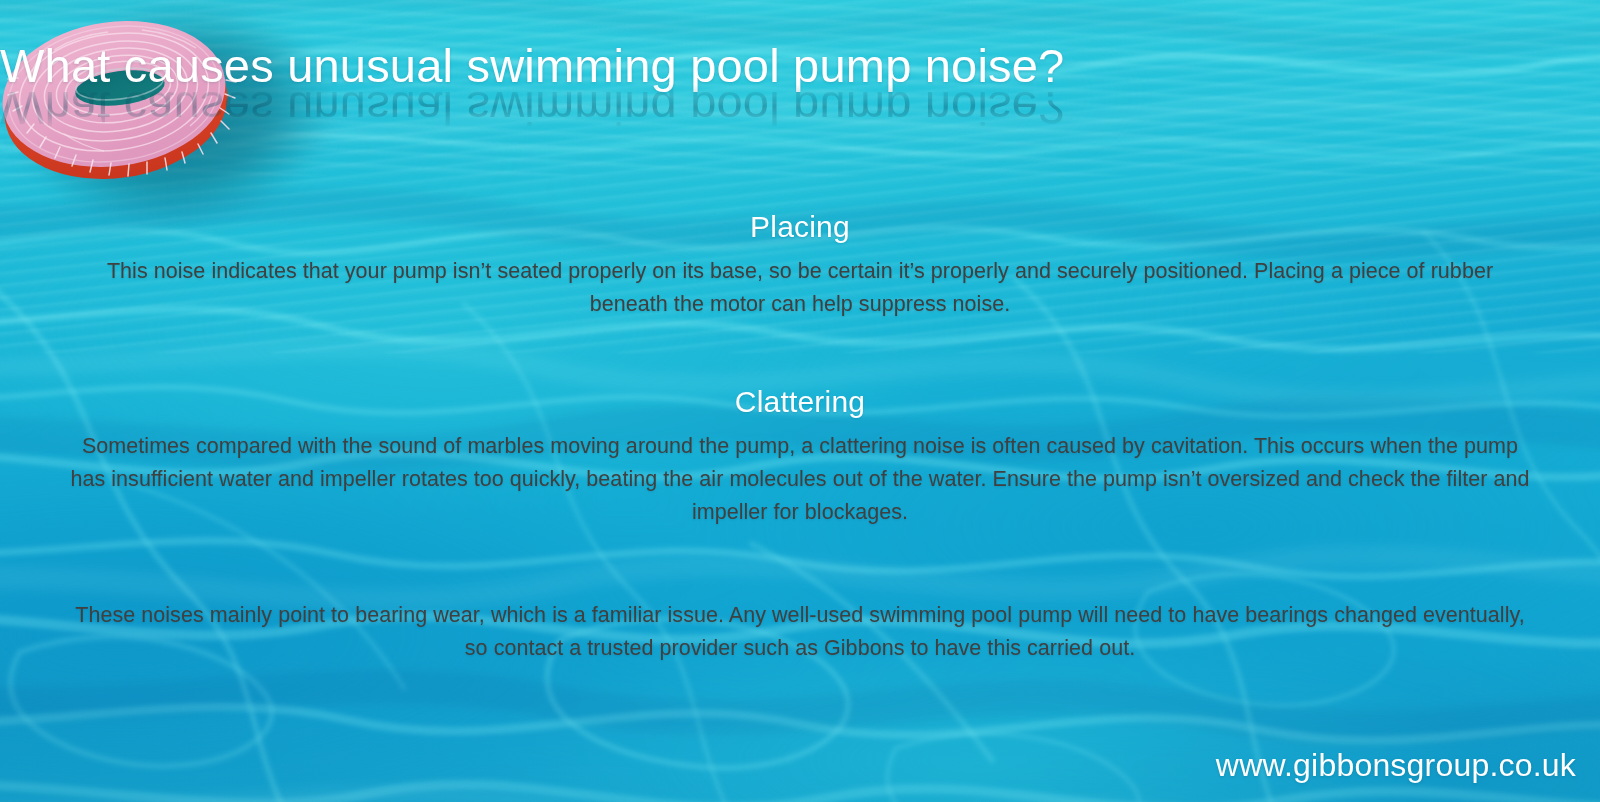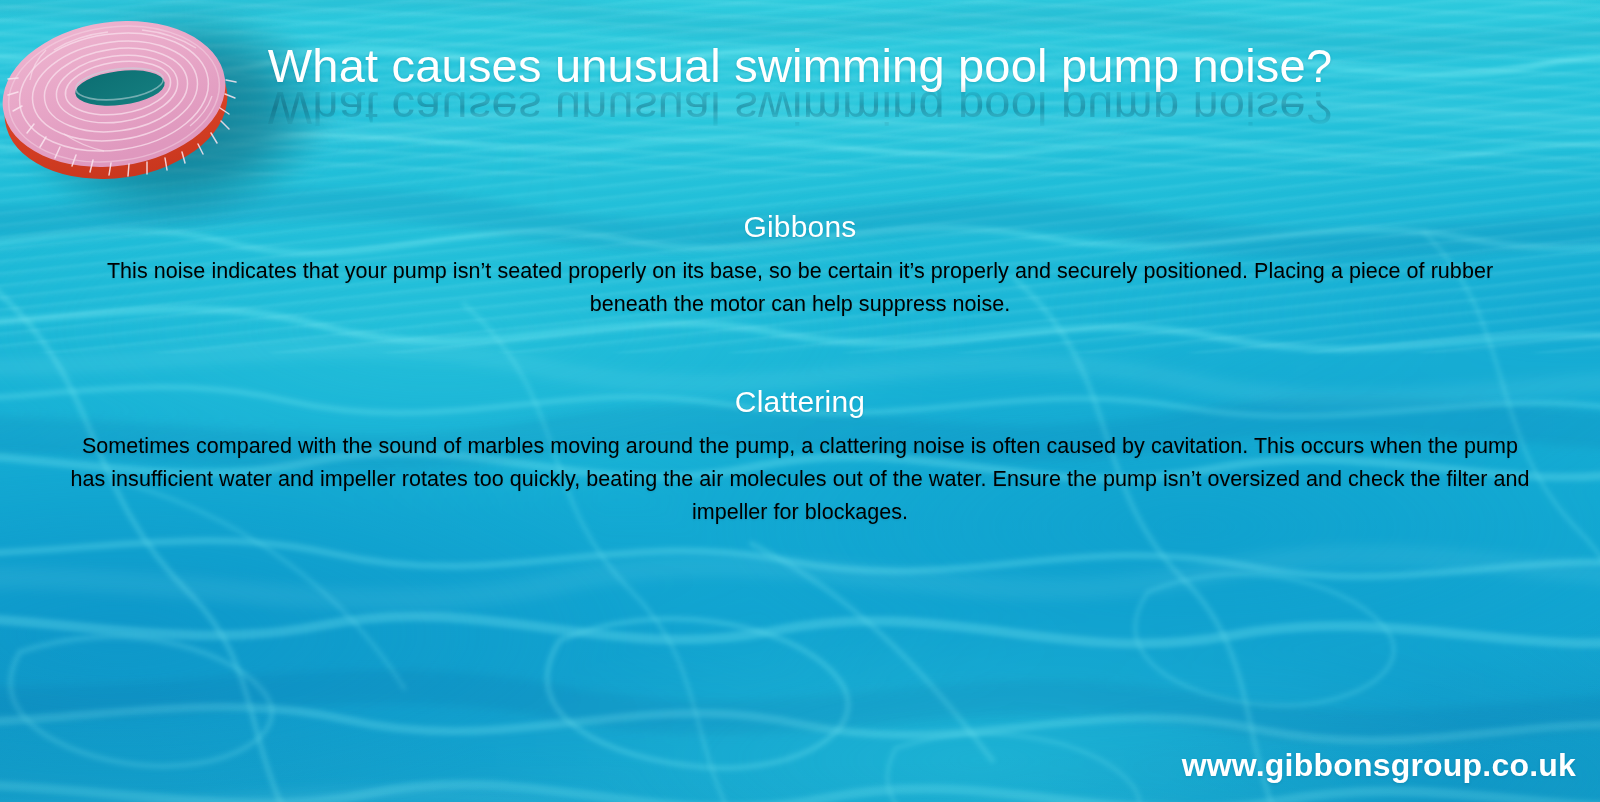--- a/index.html
+++ b/index.html
@@ -99,21 +99,21 @@
     position:absolute; left:-6px; top:-12px;
     width:420px; height:250px;
     pointer-events:none;
   }
 
   
   .content{ position:absolute; inset:0; }
 
   .title-block{
     position:absolute; top:42px; left:0; right:0;
-    text-align:center;
+    text-align:left;
   }
   .title{
     display:block;
     font-size:47px;
     font-weight:300;
     letter-spacing:.2px;
     color:#ffffff;
     line-height:1.02;
     text-shadow:0 1px 3px rgba(0,70,95,.18);
   }
@@ -148,31 +148,31 @@
     color:#ffffff;
     letter-spacing:.2px;
     line-height:1.25;
     text-shadow:0 1px 2px rgba(0,70,95,.16);
   }
   .sec-body{
     display:block;
     margin-top:9px;
     font-size:21.5px;
     font-weight:300;
-    color:#000000;
+    color:#404040;
     line-height:1.55;
     letter-spacing:.05px;
     text-shadow:0 1px 2px rgba(0,70,95,.16);
   }
 
   .footer-url{
     position:absolute;
     right:24px; bottom:18px;
     font-size:32px;
-    font-weight:700;
+    font-weight:400;
     color:#ffffff;
     letter-spacing:.2px;
     text-shadow:0 1px 3px rgba(0,70,95,.20);
   }
 </style>
 </head>
 <body>
 
 <div class="poster">
 
@@ -290,28 +290,29 @@
   </div>
 
   <div class="content">
 
     <div class="title-block">
       <span class="title">What causes unusual swimming pool pump noise?</span>
       <span class="title-reflection" aria-hidden="true">What causes unusual swimming pool pump noise?</span>
     </div>
 
     <div class="section section-1">
-      <span class="sec-heading">Gibbons</span>
+      <span class="sec-heading">Placing</span>
       <span class="sec-body">This noise indicates that your pump isn’t seated properly on its base, so be certain it’s properly and securely positioned. Placing a piece of rubber beneath the motor can help suppress noise.</span>
     </div>
 
     <div class="section section-2">
       <span class="sec-heading">Clattering</span>
       <span class="sec-body">Sometimes compared with the sound of marbles moving around the pump, a clattering noise is often caused by cavitation. This occurs when the pump has insufficient water and impeller rotates too quickly, beating the air molecules out of the water. Ensure the pump isn’t oversized and check the filter and impeller for blockages.</span>
     </div>
 
     <div class="section section-3">
+      <span class="sec-body">These noises mainly point to bearing wear, which is a familiar issue. Any well-used swimming pool pump will need to have bearings changed eventually, so contact a trusted provider such as Gibbons to have this carried out.</span>
     </div>
 
     <div class="footer-url">www.gibbonsgroup.co.uk</div>
 
   </div>
 </div>
 
 </body></html>

